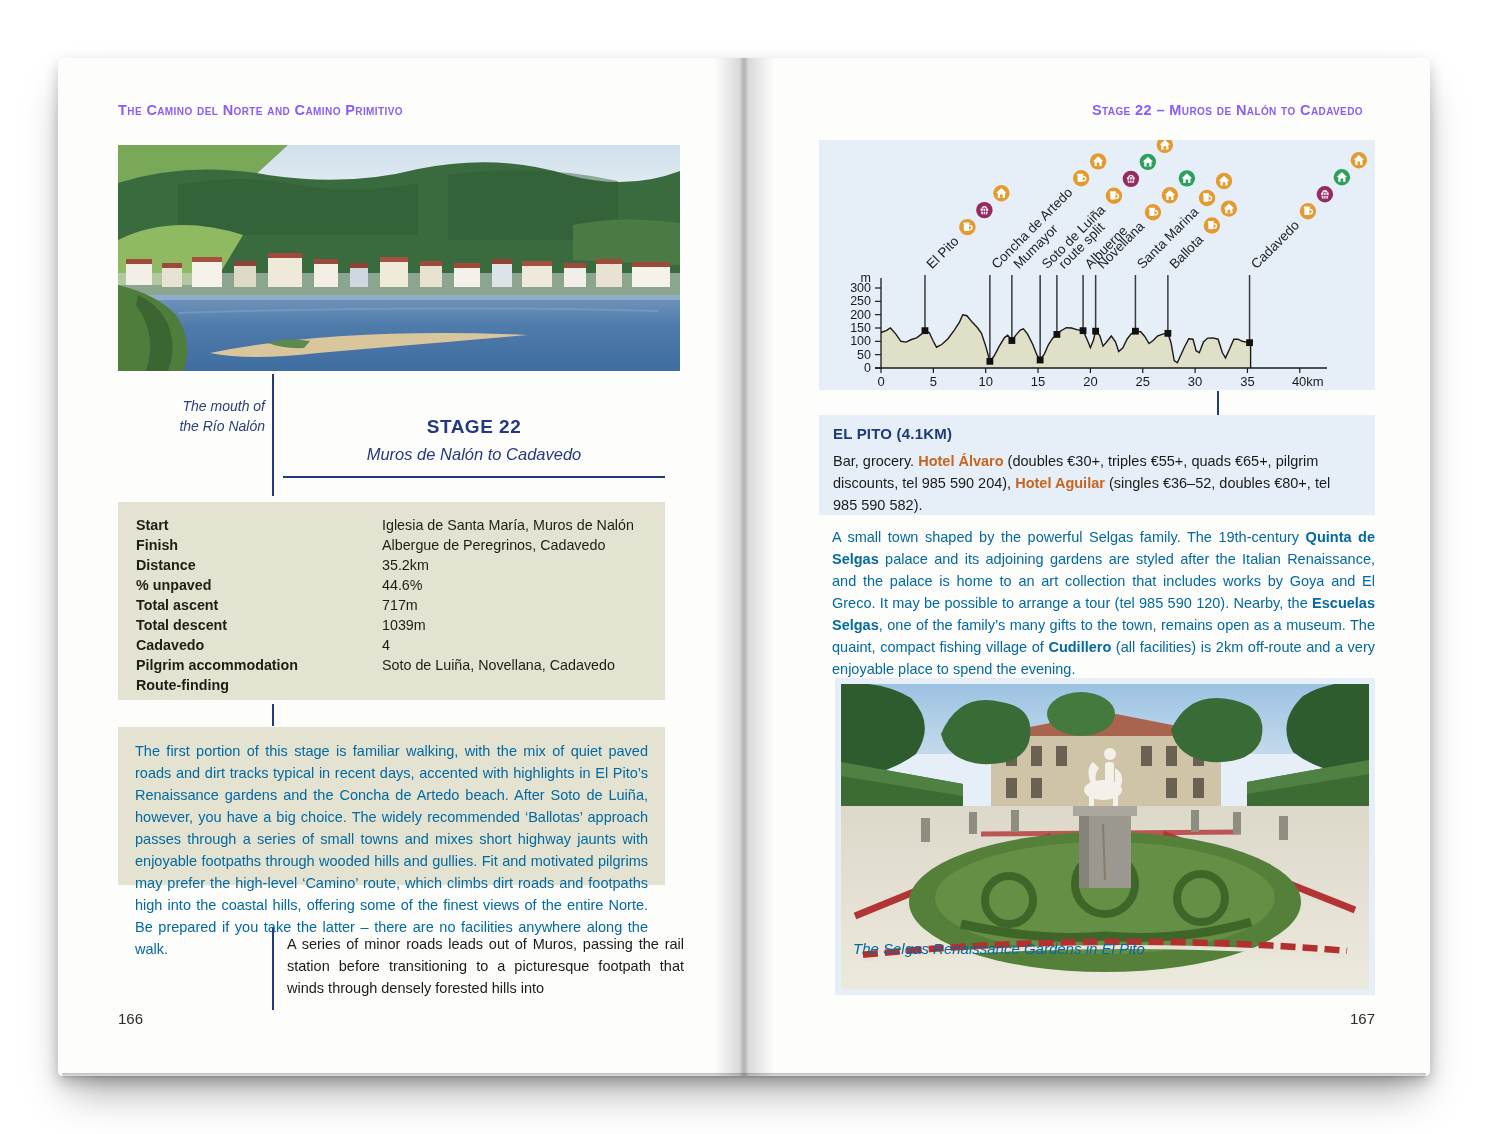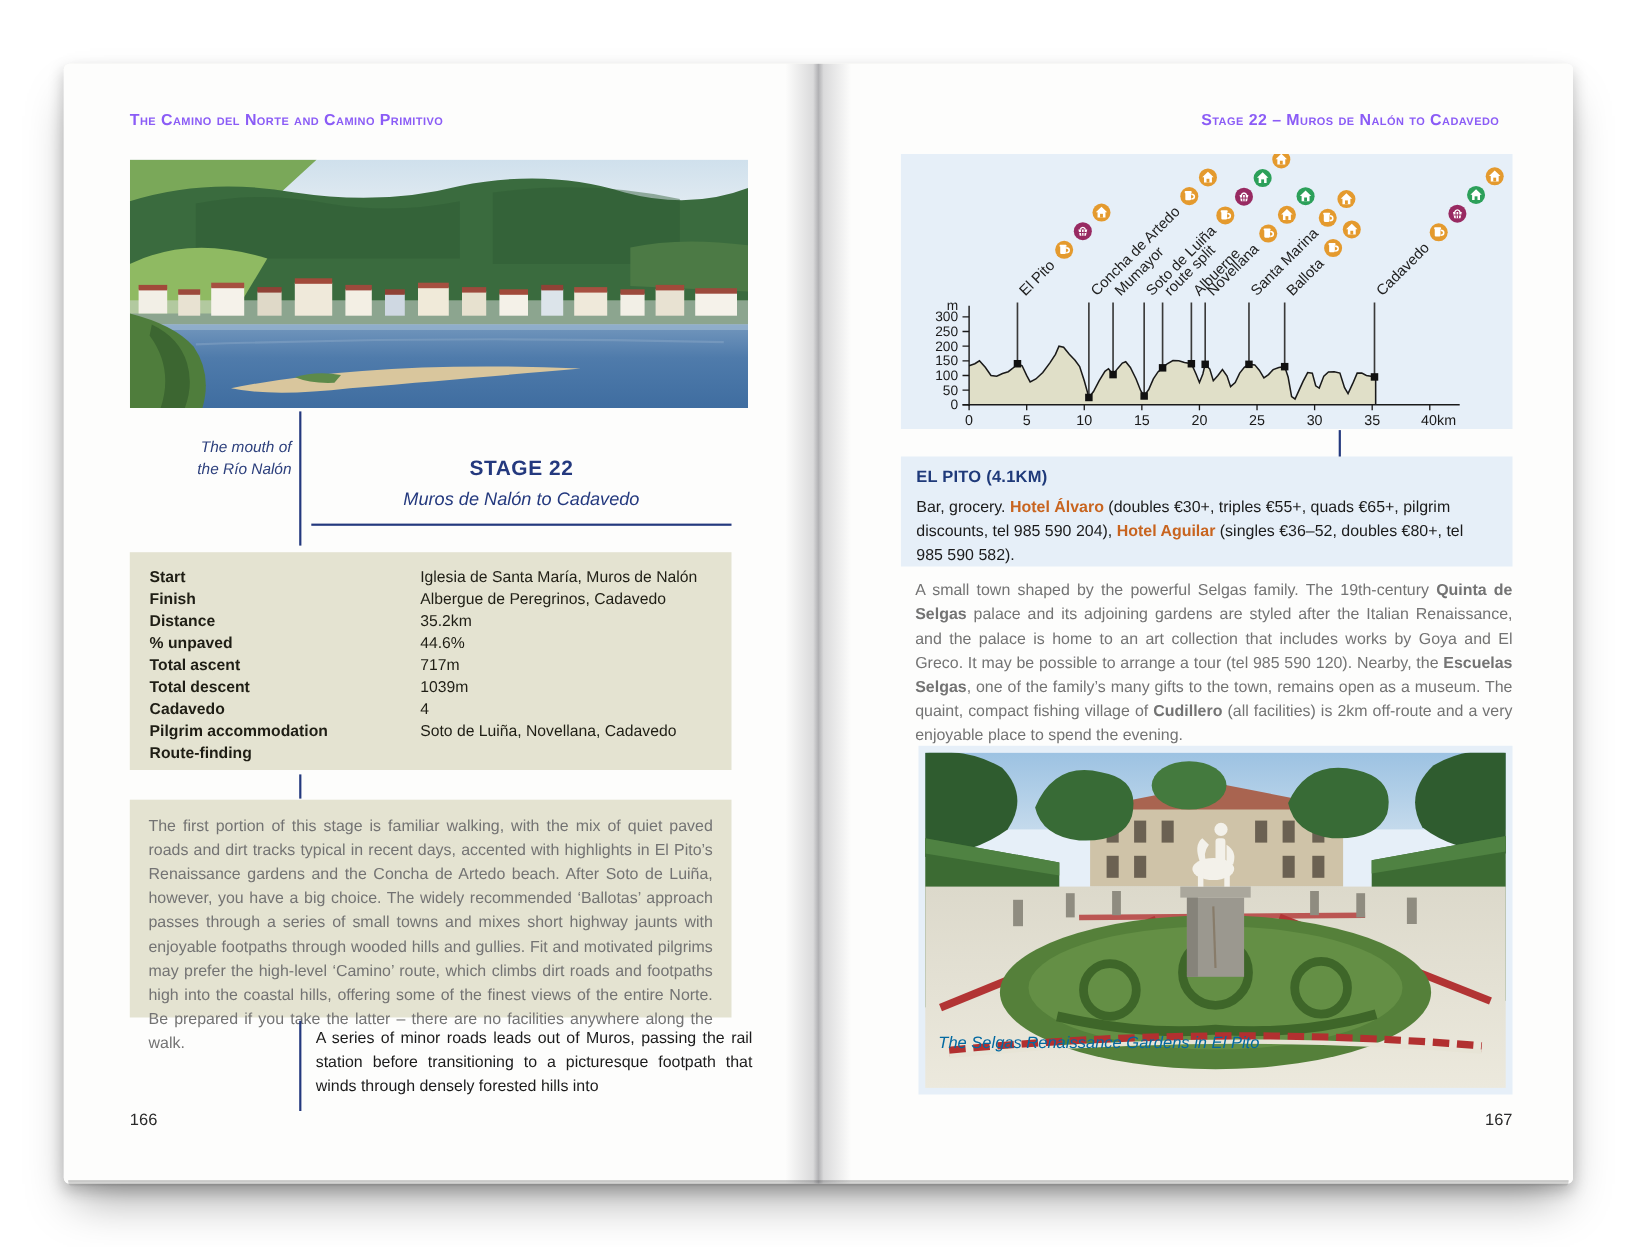--- a/index.html
+++ b/index.html
@@ -33,22 +33,22 @@
   .stage-head { position:absolute; left:225px; top:358px; width:382px; text-align:center; color:#24397E; }
   .stage-head .t { font-size:19px; font-weight:bold; letter-spacing:.5px; }
   .stage-head .s { font-size:16.5px; font-style:italic; margin-top:7px; }
   .stage-head .rule { margin-top:12px; height:2px; background:#24397E; }
 
   .beige-box { position:absolute; left:60px; width:547px; background:#E4E3D1; }
   .info-box { top:444px; height:198px; padding:13px 18px 10px 18px; }
   .info-row { display:flex; font-size:14.3px; line-height:20px; color:#1f1e15; }
   .info-label { width:230px; font-weight:bold; flex:none; }
   .info-value { flex:1;margin-left:16px; }
-  .intro-box { top:669px; height:198px; padding:13px 17px; }
-  .body-text { font-size:14.5px; line-height:22px; color:#737373; text-align:justify; }
+  .intro-box { top:669px; height:158px; padding:13px 17px; }
+  .body-text { font-size:14.5px; line-height:22px; color:#0369a1; text-align:justify; }
 
   .route-para { position:absolute; left:229px; top:875px; width:397px; font-size:14.5px; line-height:22px; color:#1b1b1b; text-align:justify; }
 
   .page-number { position:absolute; top:952px; font-size:15px; color:#2a2a2a; }
   .page-number.pn-left { left:60px; }
   .page-number.pn-right { right:55px; text-align:right; }
 
   .blue-box { position:absolute; background:#E6EFF8; }
   .chart-box { left:75px; top:82px; width:556px; height:250px; }
   .facilities-box { left:75px; top:357px; width:556px; height:100px; padding:10px 16px 0 14px; }

